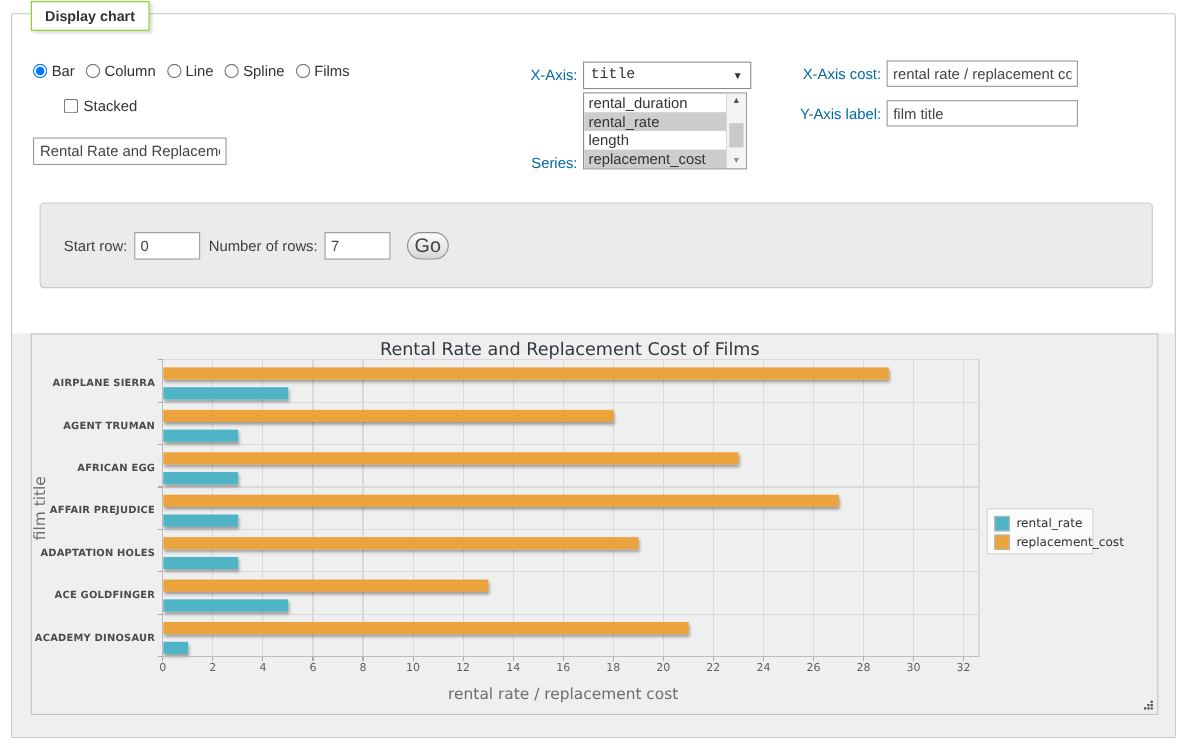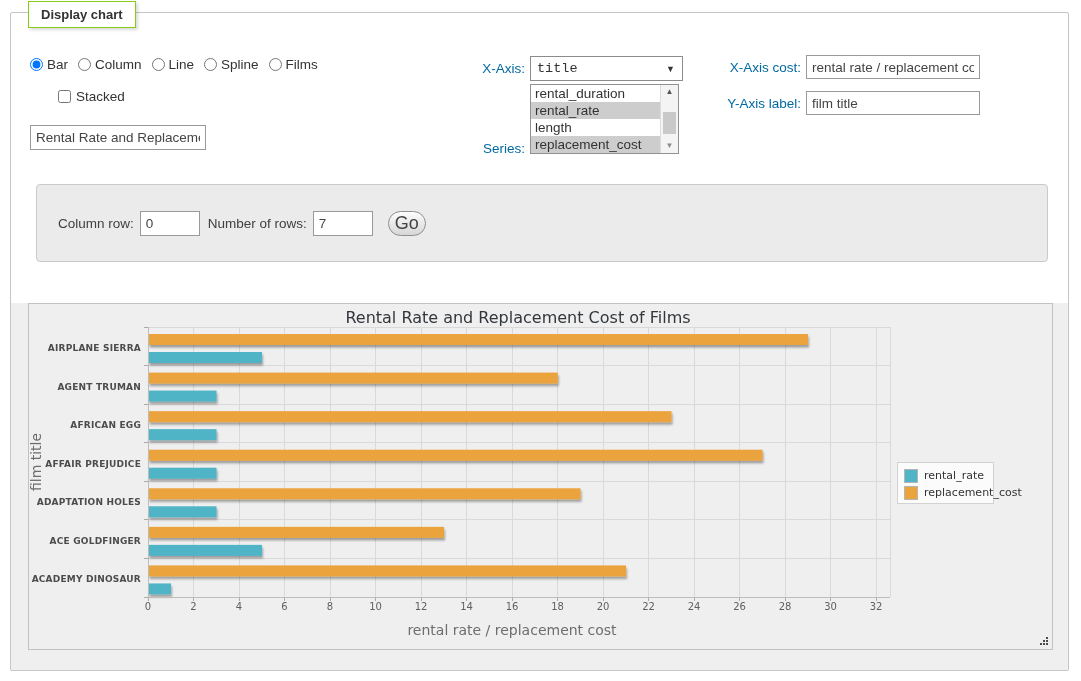--- a/index.html
+++ b/index.html
@@ -139,21 +139,21 @@
     </div>
     </div>
 
   <div class="lbl lbl-xlabel">X-Axis cost:</div>
   <input type="text" class="xlabel-input" value="rental rate / replacement cost" style="">
 
   <div class="lbl lbl-ylabel">Y-Axis label:</div>
   <input type="text" class="ylabel-input" value="film title" style="">
 
   <div class="rows-box">
-    <span class="txt">Column row:</span>
+    <span class="txt">Start row:</span>
     <input type="text" value="0" style="">
     <span class="txt txt2">Number of rows:</span>
     <input type="text" value="7" style="">
     <button class="go-btn">Go</button>
   </div>
 
   <div class="chart-outer">
     <div class="chart-box">
       <svg class="chart-svg" width="1023" height="345">
         <defs>

